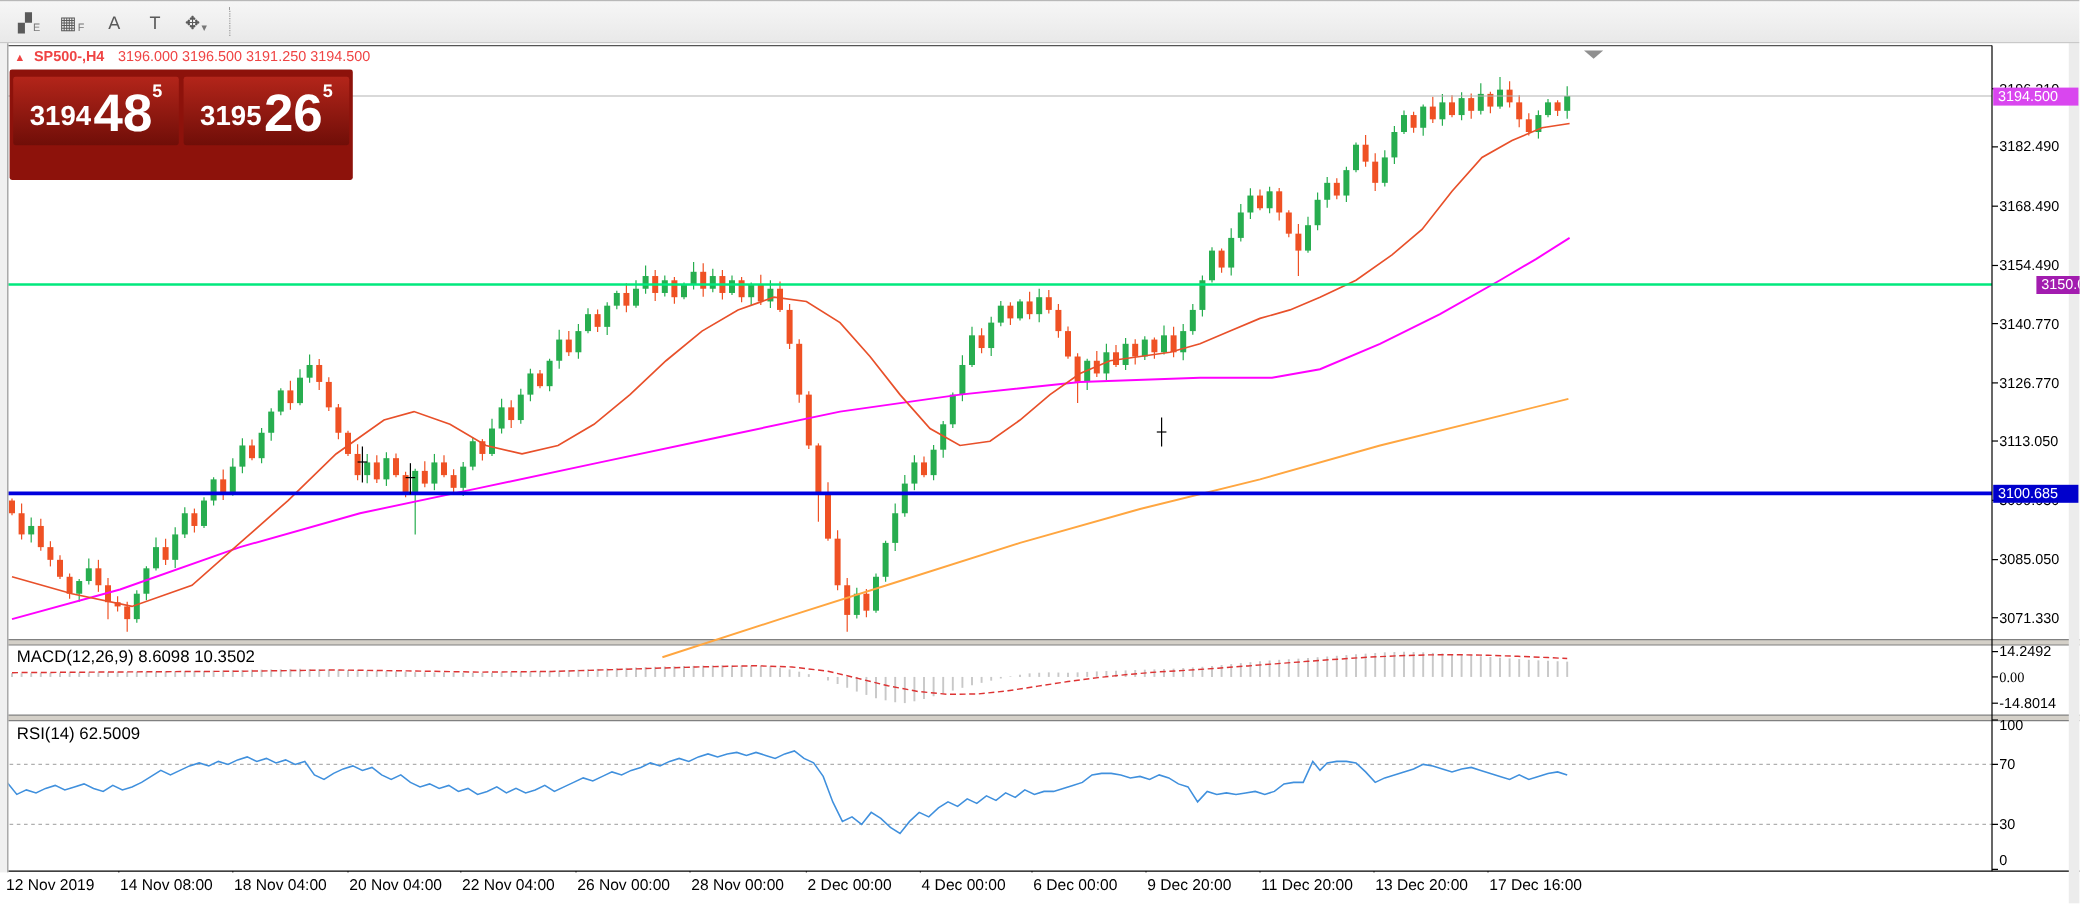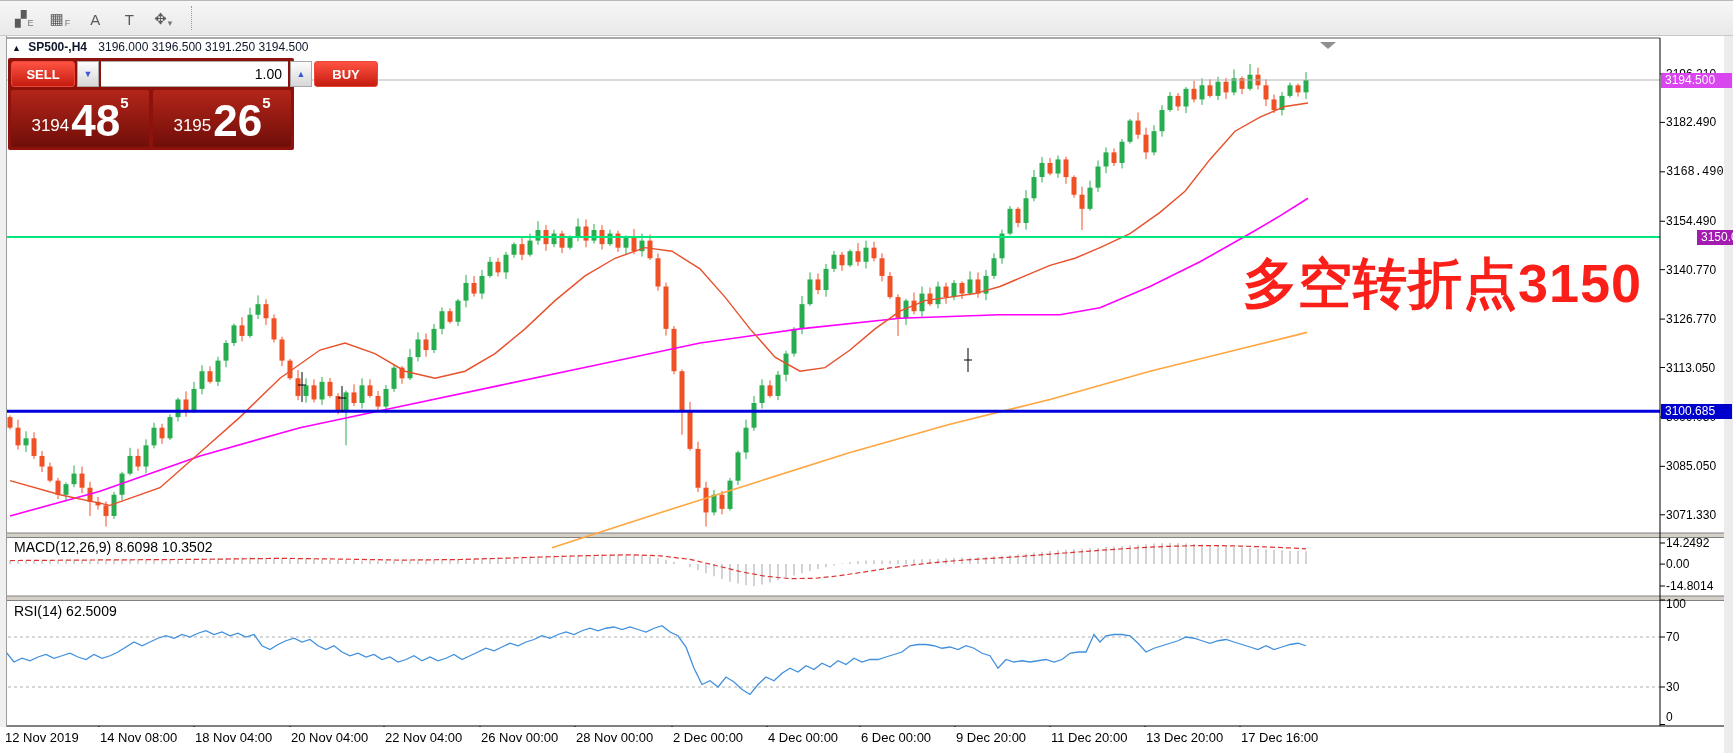--- a/index.html
+++ b/index.html
@@ -15,41 +15,41 @@
   .tb-group { display:flex; align-items:center; gap:6px; padding-left:10px; }
   .tb-btn { min-width:28px; height:25px; display:flex; align-items:flex-end; justify-content:center;
     color:#5a5a5a; font-size:15px; padding:2px 4px; border:1px solid transparent; border-radius:2px; }
   .tb-btn .sub { font-size:9px; color:#777; margin-left:1px; }
   .tb-sep { width:1px; height:24px; border-left:1px dotted #9a9a9a; margin:0 10px 0 14px; }
   .tf-btn { min-width:27px; height:23px; display:flex; align-items:center; justify-content:center;
     color:#4a4a4a; font-size:12px; font-weight:bold; padding:0 5px; border:1px solid transparent; border-radius:2px; margin-right:2px;}
   .tf-btn.active { background:#fcfcfc; border:1px solid #8a8a8a; }
 
   
-  .symbol-header { position:absolute; left:12px; top:40px; z-index:2; font-size:12px; color:#0f172a; }
+  .symbol-header { position:absolute; left:12px; top:40px; z-index:2; font-size:12px; color:#ef4444; }
   .symbol-header .hdr-arrow { font-size:9px; margin-right:4px; }
   .symbol-header .sym { font-weight:bold; }
   .symbol-header .ohlc { margin-left:8px; }
 
   
   .trade-panel { position:absolute; left:8px; top:58px; width:286px; height:92px;
     background:#8d120b; z-index:3; border-radius:2px; padding:3px; }
   .tp-row1 { display:flex; height:26px; gap:2px; }
   .btn-trade { flex:0 0 64px; background:linear-gradient(#ff5242,#c51c10); color:#fff;
     font-size:13px; font-weight:bold; display:flex; align-items:center; justify-content:center;
     border:1px solid #e8473a; border-radius:3px; cursor:pointer; }
   .spin { flex:0 0 22px; background:linear-gradient(#fdfdfd,#d7d7d7); border:1px solid #a8a8a8;
     color:#3a5bd0; font-size:9px; display:flex; align-items:center; justify-content:center; cursor:pointer; }
   .vol-input { flex:1; border:1px solid #a8a8a8; border-left:none; border-right:none;
     font-size:14px; text-align:right; padding-right:6px; color:#000; background:#fff;
     font-family:"Liberation Sans",sans-serif; }
   .tp-row2 { display:flex; margin-top:3px; gap:4px; height:57px; }
   .price-box { flex:1; background:linear-gradient(#b3251a,#700e08); color:#fff; border-radius:2px;
     display:flex; align-items:flex-end; justify-content:center; padding-bottom:6px; cursor:pointer; }
-  .price-box .pb-small { font-size:17px; font-weight:normal; margin:0 2px 5px 0; }
+  .price-box .pb-small { font-size:23px; font-weight:bold; margin:0 2px 5px 0; }
   .price-box .pb-big { font-size:44px; font-weight:bold; line-height:40px; }
   .price-box .pb-sup { font-size:15px; font-weight:bold; align-self:flex-start; margin-top:4px; }
 
   
   .panel-label { position:absolute; z-index:2; font-size:14px; color:#000; }
   #macdLabel { left:14px; top:539px; }
   #rsiLabel  { left:14px; top:603px; }
   .annotation { position:absolute; left:1243px; top:248px; z-index:2; color:#fa2019;
     font-size:54px; font-weight:bold; letter-spacing:1px; white-space:nowrap;
     font-family:"Liberation Sans",sans-serif; }
@@ -645,58 +645,50 @@
     <div class="tb-sep"></div>
   </div>
 
   <div class="symbol-header">
     <span class="hdr-arrow">▲</span>
     <span class="sym">SP500-,H4</span>
     <span class="ohlc">3196.000 3196.500 3191.250 3194.500</span>
   </div>
 
   <div class="trade-panel">
-    <div class="tp-row1">
-      <div class="btn-trade">SELL</div>
-      <div class="spin">▼</div>
-      <input class="vol-input" value="1.00" style="">
-      <div class="spin">▲</div>
-      <div class="btn-trade">BUY</div>
-    </div>
     <div class="tp-row2">
       <div class="price-box">
         <span class="pb-small">3194</span>
         <span class="pb-big">48</span>
         <span class="pb-sup">5</span>
       </div>
       <div class="price-box">
         <span class="pb-small">3195</span>
         <span class="pb-big">26</span>
         <span class="pb-sup">5</span>
       </div>
     </div>
   </div>
 
-  <div class="annotation">多空转折点3150</div>
   <div class="panel-label" id="macdLabel">MACD(12,26,9) 8.6098 10.3502</div>
   <div class="panel-label" id="rsiLabel">RSI(14) 62.5009</div>
 
   <div id="priceAxis">
       <div class="p-tick" style="top: 30.9637px;">3196.210</div>
       <div class="p-tick" style="top: 79.3953px;">3182.490</div>
-      <div class="p-tick" style="top: 128.815px; font-family: Liberation Mono, monospace;">3168.490</div>
+      <div class="p-tick" style="top: 128.815px;">3168.490</div>
       <div class="p-tick" style="top: 178.235px;">3154.490</div>
       <div class="p-tick" style="top: 226.667px;">3140.770</div>
       <div class="p-tick" style="top: 276.087px;">3126.770</div>
       <div class="p-tick" style="top: 324.518px;">3113.050</div>
       <div class="p-tick" style="top: 373.938px;">3099.050</div>
       <div class="p-tick" style="top: 423.358px;">3085.050</div>
       <div class="p-tick" style="top: 471.79px;">3071.330</div>
       <div class="p-tick" style="top: 500.011px;">14.2492</div>
-      <div class="p-tick" style="top: 521.1px;">0.00</div>
+      <div class="p-tick" style="top: 521.1px; font-family: Liberation Serif, serif;">0.00</div>
       <div class="p-tick" style="top: 543.006px;">-14.8014</div>
       <div class="p-tick" style="top: 561px;">100</div>
       <div class="p-tick" style="top: 594px;">70</div>
       <div class="p-tick" style="top: 644px;">30</div>
       <div class="p-tick" style="top: 674px;">0</div>
       <div class="p-badge" style="top: 36.5px; background: #d946ef; color: rgb(255, 255, 255);">3194.500</div>
       <div class="p-badge" style="top: 193.585px; background: #a21caf; color: rgb(255, 255, 255); margin-left: 36px;">3150.000</div>
       <div class="p-badge" style="top: 367.667px; background: rgb(0, 0, 204); color: rgb(255, 255, 255);">3100.685</div>
     </div>
   <div id="timeAxis">

